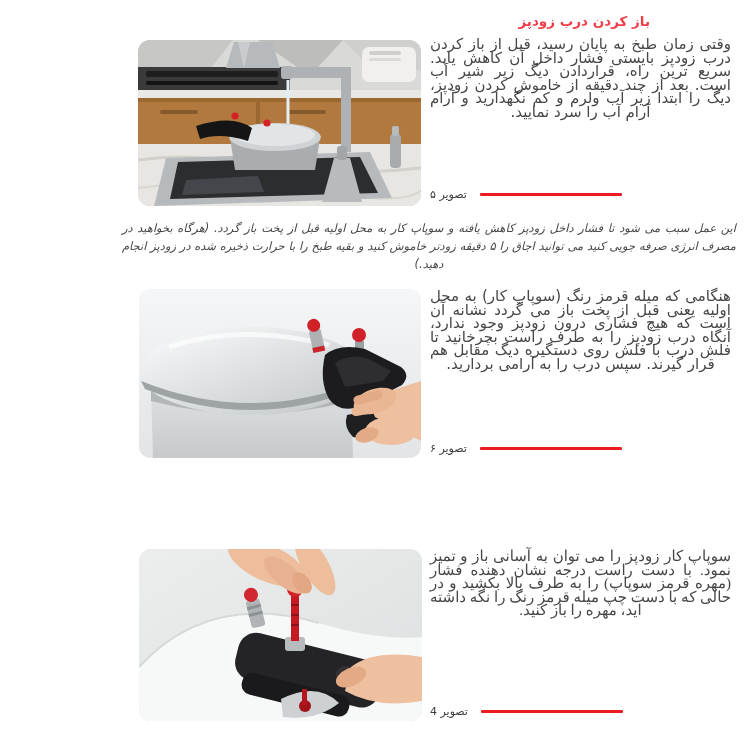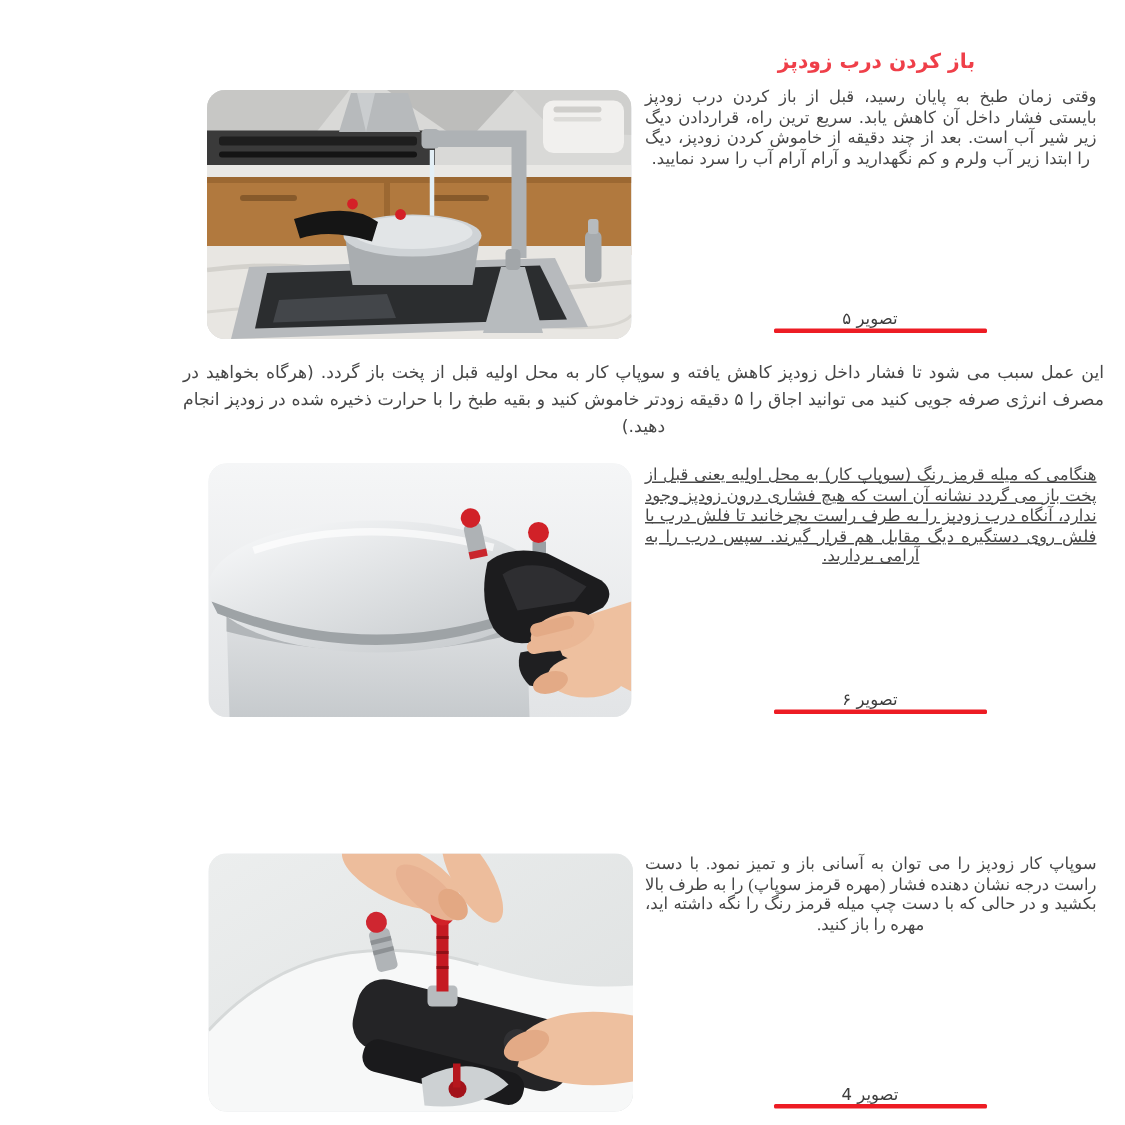--- a/index.html
+++ b/index.html
@@ -1,41 +1,41 @@
 <!DOCTYPE html>
 <html lang="fa"><head>
 <meta charset="utf-8">
 <style>
   html,body{margin:0;padding:0;}
   body{
     width:750px;height:750px;position:relative;background:#ffffff;
     font-family:"DejaVu Sans", sans-serif;overflow:hidden;
   }
-  .page{position:absolute;inset:0;background:#ffffff;margin-top:20px;}
+  .page{position:absolute;inset:0;background:#ffffff;}
   .heading{
     position:absolute;top:13px;right:100px;direction:rtl;
     font-size:13.5px;font-weight:bold;color:#ef3f49;letter-spacing:0;
   }
   .photo{
     position:absolute;border-radius:12px;overflow:hidden;background:#eceeef;
   }
   .photo svg{display:block;width:100%;height:100%;}
   .side-para{
     position:absolute;left:430px;width:301px;direction:rtl;
     text-align:justify;text-align-last:center;
-    font-size:11px;line-height:13.6px;color:#474747;
+    font-size:15px;line-height:13.6px;color:#474747;
   }
   .wide-para{
     position:absolute;left:122px;width:614px;direction:rtl;
     text-align:justify;text-align-last:center;
-    font-size:11.5px;line-height:18px;color:#474747;
+    font-size:11.5px;line-height:18px;color:#474747;font-style:italic;
   }
   .caption{
     position:absolute;left:430px;width:300px;height:16px;
-    display:flex;align-items:center;direction:ltr;flex-direction:column;
+    display:flex;align-items:center;direction:ltr;
   }
   .caption .cap-label{
     font-size:11px;color:#3c3c3c;direction:rtl;white-space:nowrap;
   }
   .caption .cap-rule{
     width:142px;height:3px;background:#ed1c24;margin-left:13px;border-radius:1px;
   }
 </style>
 </head>
 <body>
@@ -145,21 +145,21 @@
 
       <path d="M282,92 L244,104 Q228,112 236,128 L282,152 Z" fill="#eec09f"></path>
       <ellipse cx="236" cy="112" rx="22" ry="12" transform="rotate(-18 236 112)" fill="#eab795"></ellipse>
       <rect x="214" y="104" width="30" height="9" rx="4.5" transform="rotate(-14 229 108)" fill="#e3aa86"></rect>
       <rect x="212" y="116" width="32" height="9" rx="4.5" transform="rotate(-10 228 120)" fill="#eab795"></rect>
       <ellipse cx="252" cy="142" rx="26" ry="14" fill="#eec09f"></ellipse>
       <ellipse cx="228" cy="146" rx="12" ry="7" transform="rotate(-18 228 146)" fill="#e3aa86"></ellipse>
     </svg>
   </div>
 
-  <div class="side-para" style="top:290px;text-decoration:underline;">هنگامی که میله قرمز رنگ (سوپاپ کار) به محل اولیه یعنی قبل از پخت باز می گردد نشانه آن است که هیچ فشاری درون زودپز وجود ندارد، آنگاه درب زودپز را به طرف راست بچرخانید تا فلش درب با فلش روی دستگیره دیگ مقابل هم قرار گیرند. سپس درب را به آرامی بردارید.</div>
+  <div class="side-para" style="top:290px;">هنگامی که میله قرمز رنگ (سوپاپ کار) به محل اولیه یعنی قبل از پخت باز می گردد نشانه آن است که هیچ فشاری درون زودپز وجود ندارد، آنگاه درب زودپز را به طرف راست بچرخانید تا فلش درب با فلش روی دستگیره دیگ مقابل هم قرار گیرند. سپس درب را به آرامی بردارید.</div>
 
   <div class="caption" style="top:440px;">
     <span class="cap-label">تصویر ۶</span>
     <span class="cap-rule"></span>
   </div>
 
 
   <div class="photo" style="left:139px;top:549px;width:283px;height:172px;">
     <svg viewBox="0 0 283 172" preserveAspectRatio="none">
       <defs>

